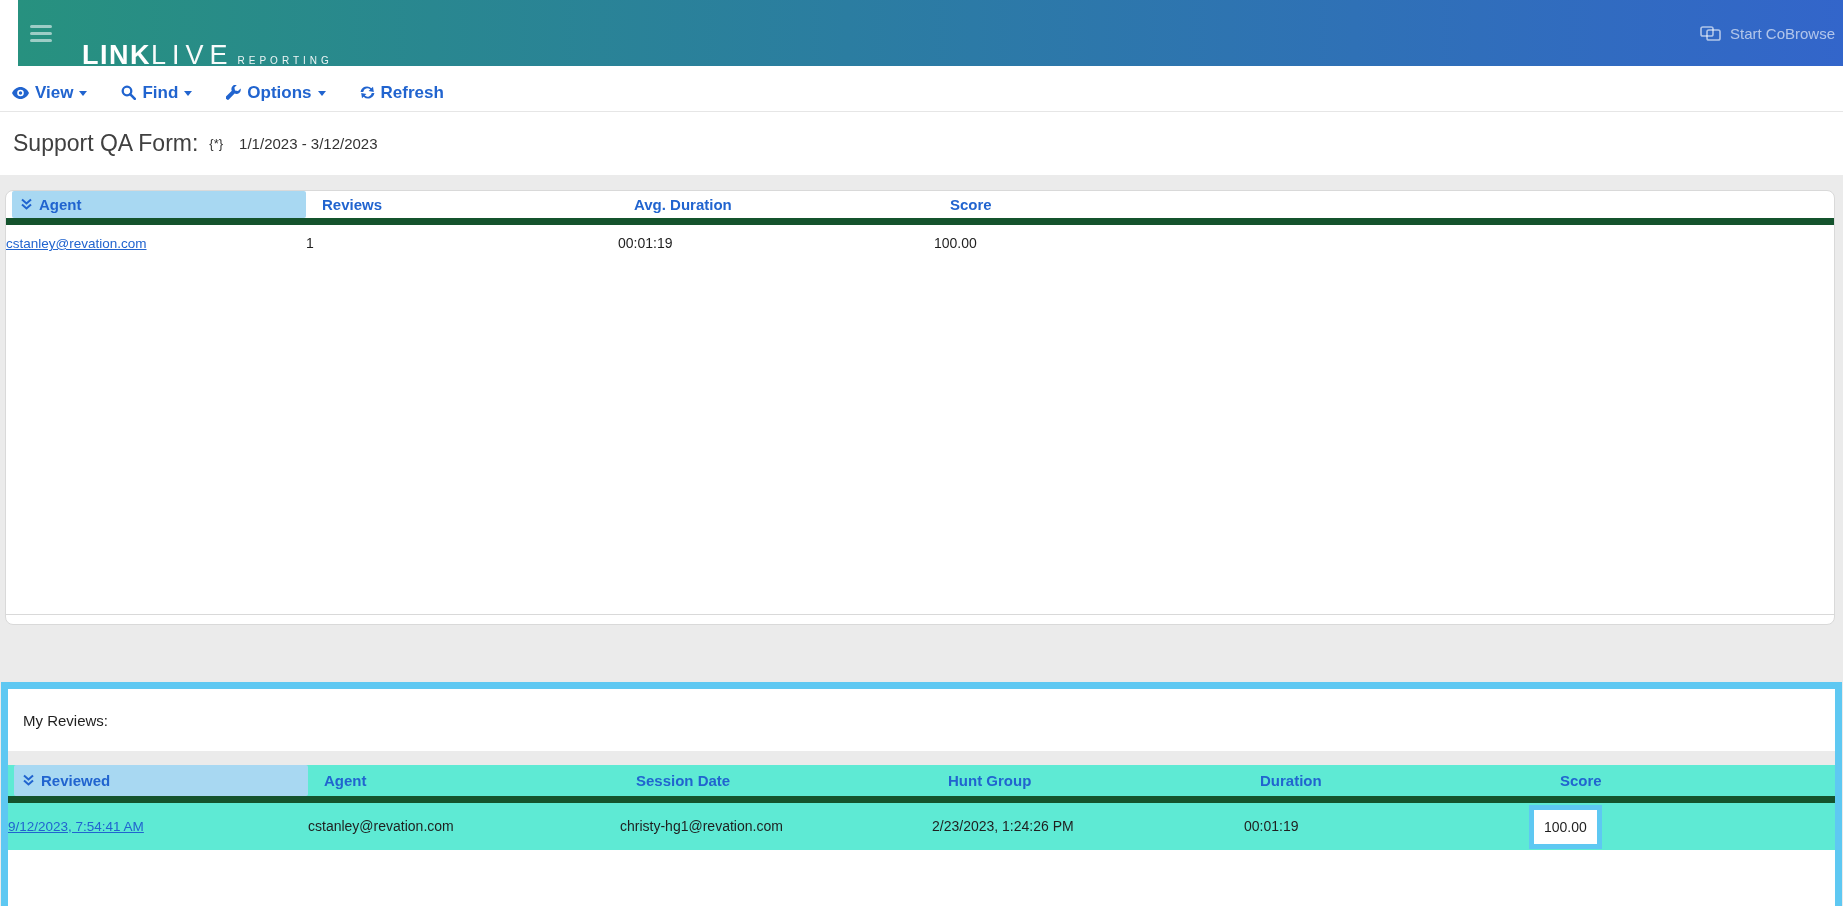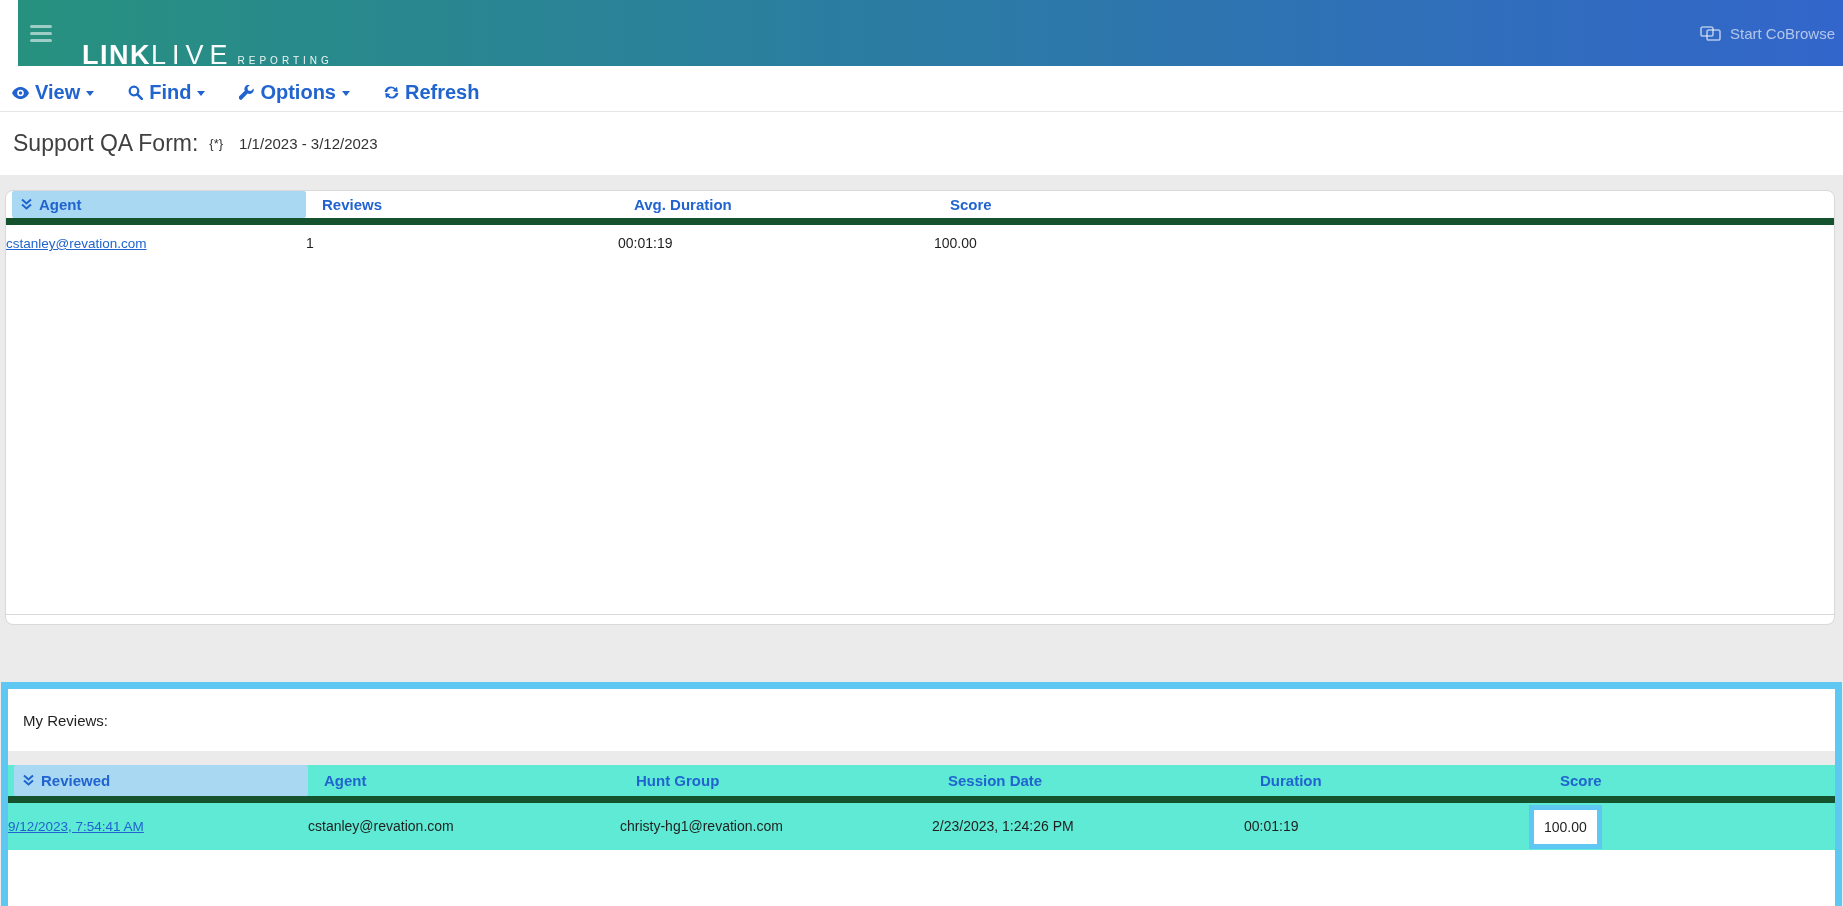--- a/index.html
+++ b/index.html
@@ -20,21 +20,21 @@
   .logo .l-light { font-size:27px; font-weight:400; letter-spacing:6px; opacity:.97;margin-top:44px; }
   .logo .l-sub { font-size:10px; letter-spacing:4px; margin-left:4px; opacity:.92; }
   .cobrowse { margin-left:auto; margin-right:26px; display:flex; align-items:center; gap:9px;
     color:rgba(255,255,255,0.62); font-size:15px; cursor:pointer; }
 
   
   .toolbar {
     position:absolute; left:0; top:74px; width:1843px; height:38px; background:#ffffff;
     display:flex; align-items:center; gap:34px; padding-left:12px; border-bottom:1px solid #e6e6e6;
   }
-  .tool-item { display:flex; align-items:center; gap:6px; color:#2164cf; font-weight:700; font-size:20px; cursor:pointer; }
+  .tool-item { display:flex; align-items:center; gap:6px; color:#2164cf; font-weight:700; font-size:17px; cursor:pointer; }
   .caret { display:inline-block; width:0; height:0; border-left:4.5px solid transparent; border-right:4.5px solid transparent; border-top:5px solid #2164cf; margin-top:2px; }
 
   
   .title-band { position:absolute; left:0; top:112px; width:1843px; height:63px; background:#ffffff; display:flex; align-items:center; padding-left:13px; }
   .title-band .qa-title { font-size:23px; color:#404040; }
   .title-band .qa-marker { font-size:13px; color:#333; margin-left:11px; }
   .title-band .qa-dates { font-size:15px; color:#333; margin-left:16px; }
 
   
   .page-body { position:absolute; left:0; top:175px; width:1843px; height:731px; background:#ebebeb; }
@@ -183,24 +183,24 @@
             <svg class="icon" width="13" height="13" viewBox="0 0 13 13">
               <path d="M2 1.5l4.5 4 4.5-4" fill="none" stroke="#2164cf" stroke-width="2"></path>
               <path d="M2 6.5l4.5 4 4.5-4" fill="none" stroke="#2164cf" stroke-width="2"></path>
             </svg>
             <span>Reviewed</span>
           </div>
           <div class="th">
             <span>Agent</span>
           </div>
           <div class="th">
+            <span>Session Date</span>
+          </div>
+          <div class="th">
             <span>Hunt Group</span>
-          </div>
-          <div class="th">
-            <span>Session Date</span>
           </div>
           <div class="th">
             <span>Duration</span>
           </div>
           <div class="th">
             <span>Score</span>
           </div>
         </div>
         <div class="trow cols6">
           <div class="td">

